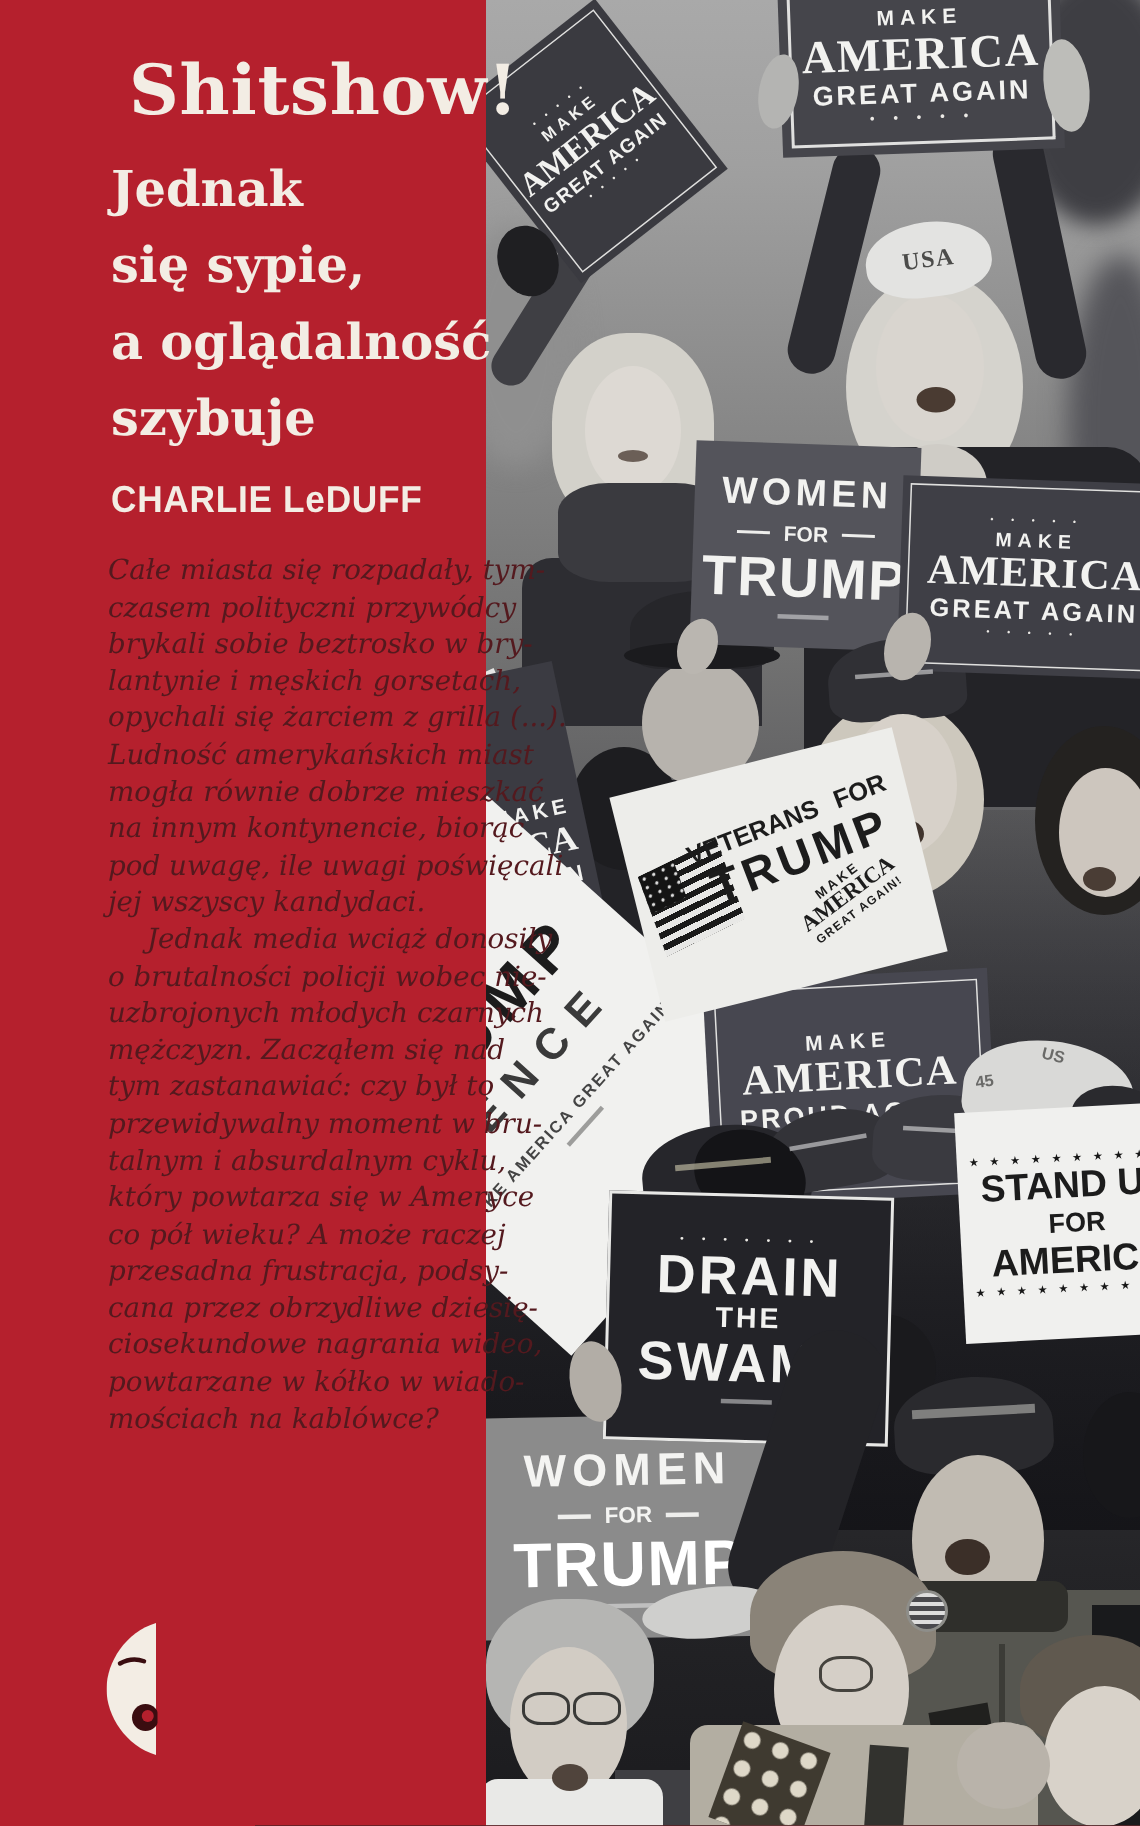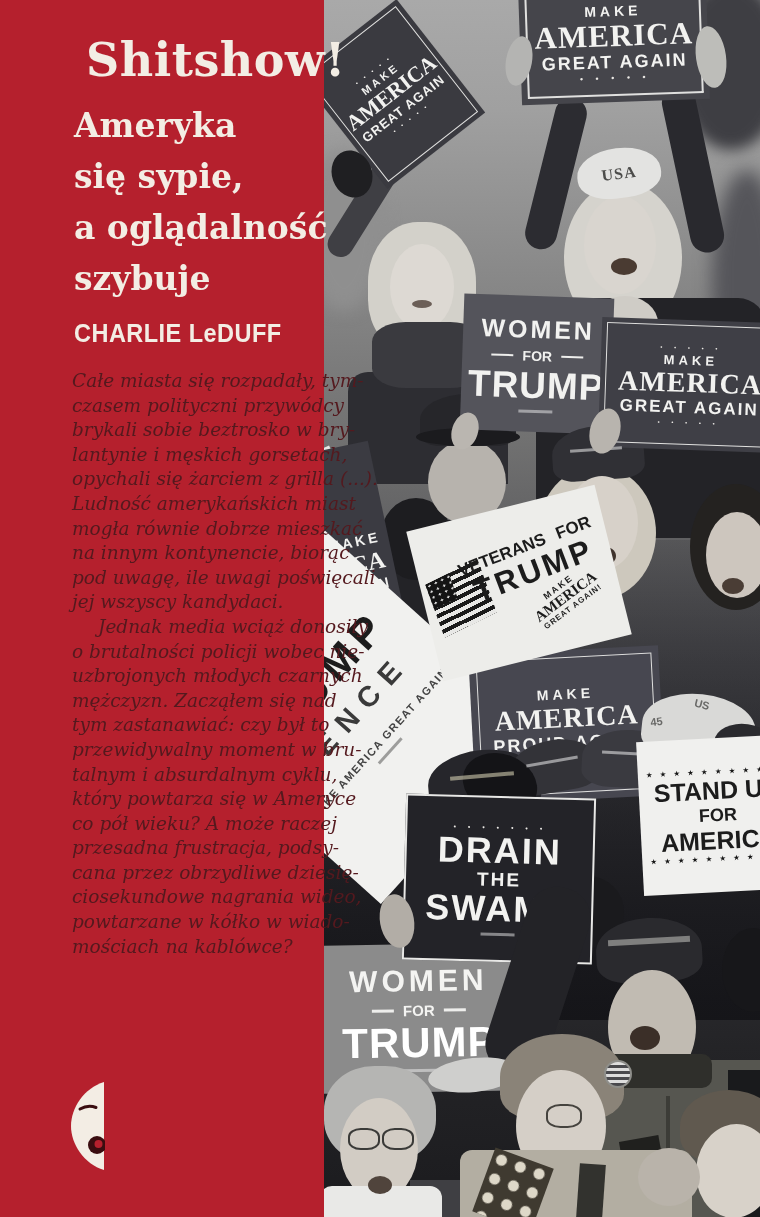--- a/index.html
+++ b/index.html
@@ -240,21 +240,21 @@
     <div class="abs" style="left:254px;top:1164px;width:26px;height:54px;background:#32322e;transform:rotate(4deg);z-index:10;"></div>
 
     <div class="abs" style="left:356px;top:1090px;width:98px;height:72px;background:#60594f;border-radius:50% 50% 35% 35%;z-index:8;"></div>
     <div class="abs r" style="left:372px;top:1124px;width:78px;height:94px;background:#d8d2c9;transform:rotate(6deg);z-index:9;"></div>
     <div class="abs r" style="left:314px;top:1148px;width:62px;height:58px;background:#b9b3aa;z-index:9;"></div>
     <div class="abs" style="left:300px;top:1138px;width:40px;height:62px;background:#20201e;transform:rotate(-10deg);z-index:8;"></div>
   </div>
 
   <div class="red-panel">
     <h1 class="book-title" style="margin:0;">Shitshow!</h1>
-    <div class="book-subtitle">Ameryka
+    <div class="book-subtitle">Jednak
 się sypie,
 a oglądalność
 szybuje</div>
     <div class="book-author">CHARLIE LeDUFF</div>
     <div class="excerpt">
       <p>Całe miasta się rozpadały, tym-
 czasem polityczni przywódcy
 brykali sobie beztrosko w bry-
 lantynie i męskich gorsetach,
 opychali się żarciem z grilla (...).

